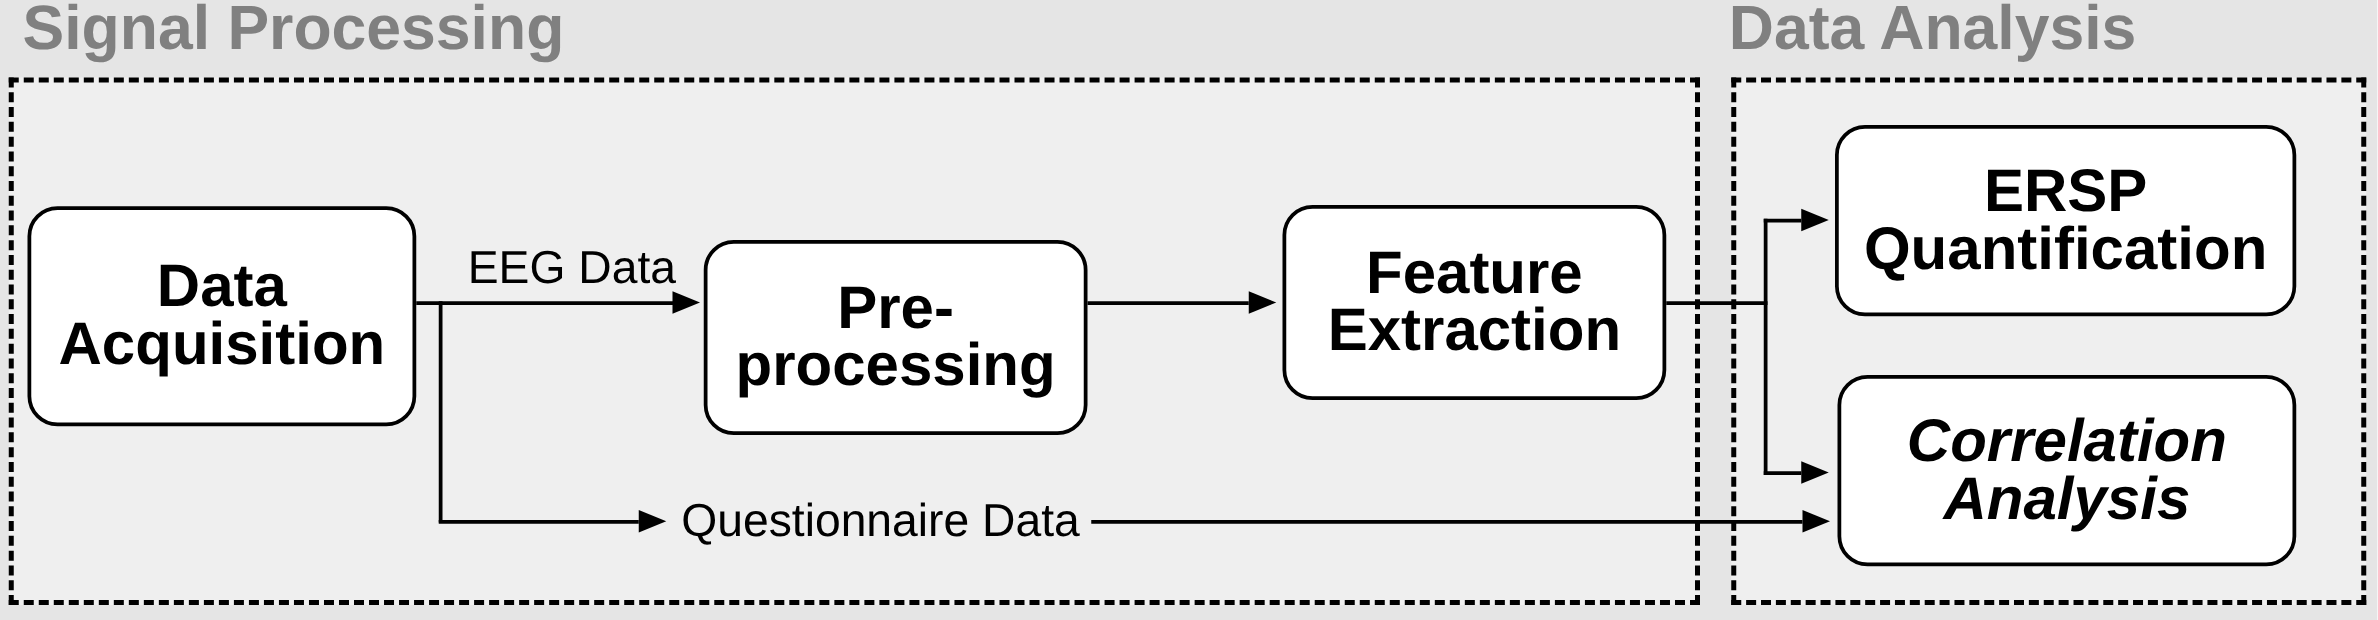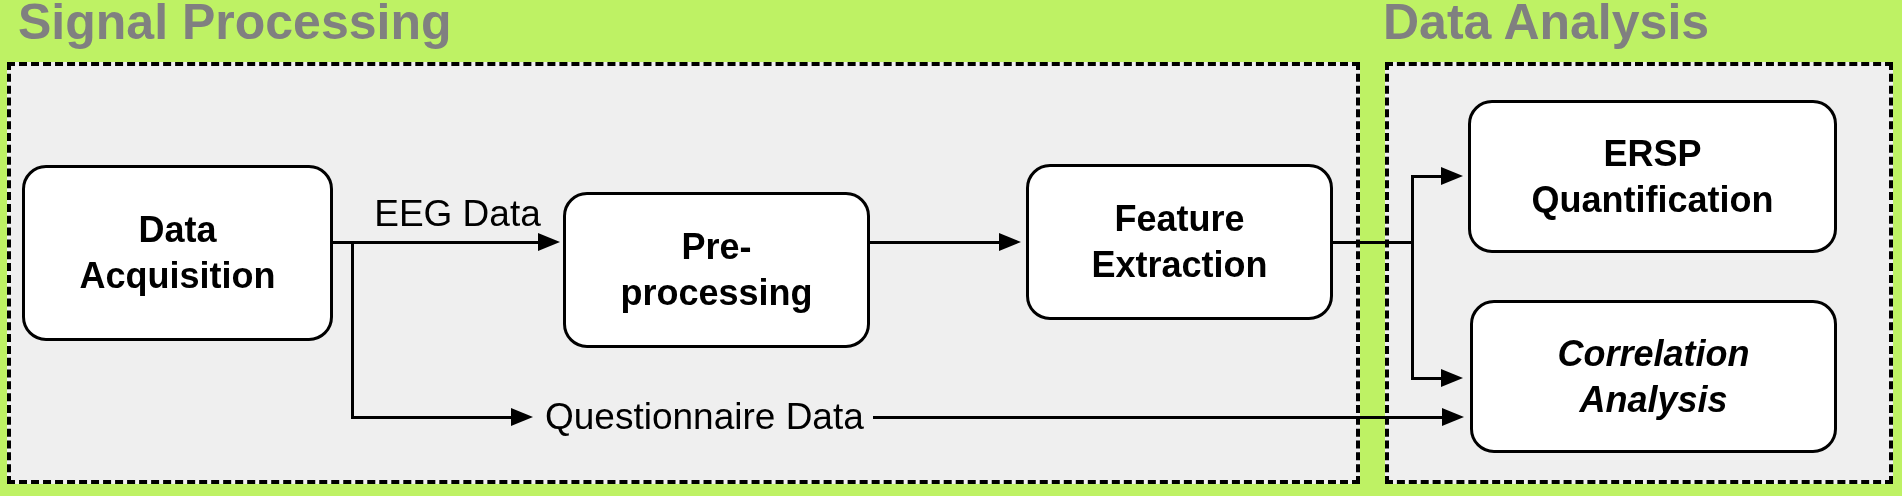--- a/index.html
+++ b/index.html
@@ -1,20 +1,20 @@
 <!DOCTYPE html>
 <html><head>
 <meta charset="utf-8">
 <style>
   html, body { margin: 0; padding: 0; background: #ffffff; }
   .canvas {
     position: relative;
     width: 1902px;
     height: 496px;
-    background: #bef264;
+    background: #e5e5e5;
     font-family: "Liberation Sans", sans-serif;
     overflow: hidden;
   }
   .section-title {
     position: absolute;
     font-size: 50px;
     font-weight: bold;
     color: #808080;
     line-height: 52px;
     white-space: nowrap;
@@ -28,21 +28,21 @@
   .node {
     position: absolute;
     box-sizing: border-box;
     border: 3px solid #000000;
     border-radius: 24px;
     background: #ffffff;
     display: flex;
     align-items: center;
     justify-content: center;
     text-align: center;
-    font-size: 36px;
+    font-size: 48px;
     font-weight: bold;
     color: #000000;
     line-height: 46px;
     white-space: pre-line;
   }
   .line {
     position: absolute;
     background: #000000;
   }
   .arrowhead-right {

